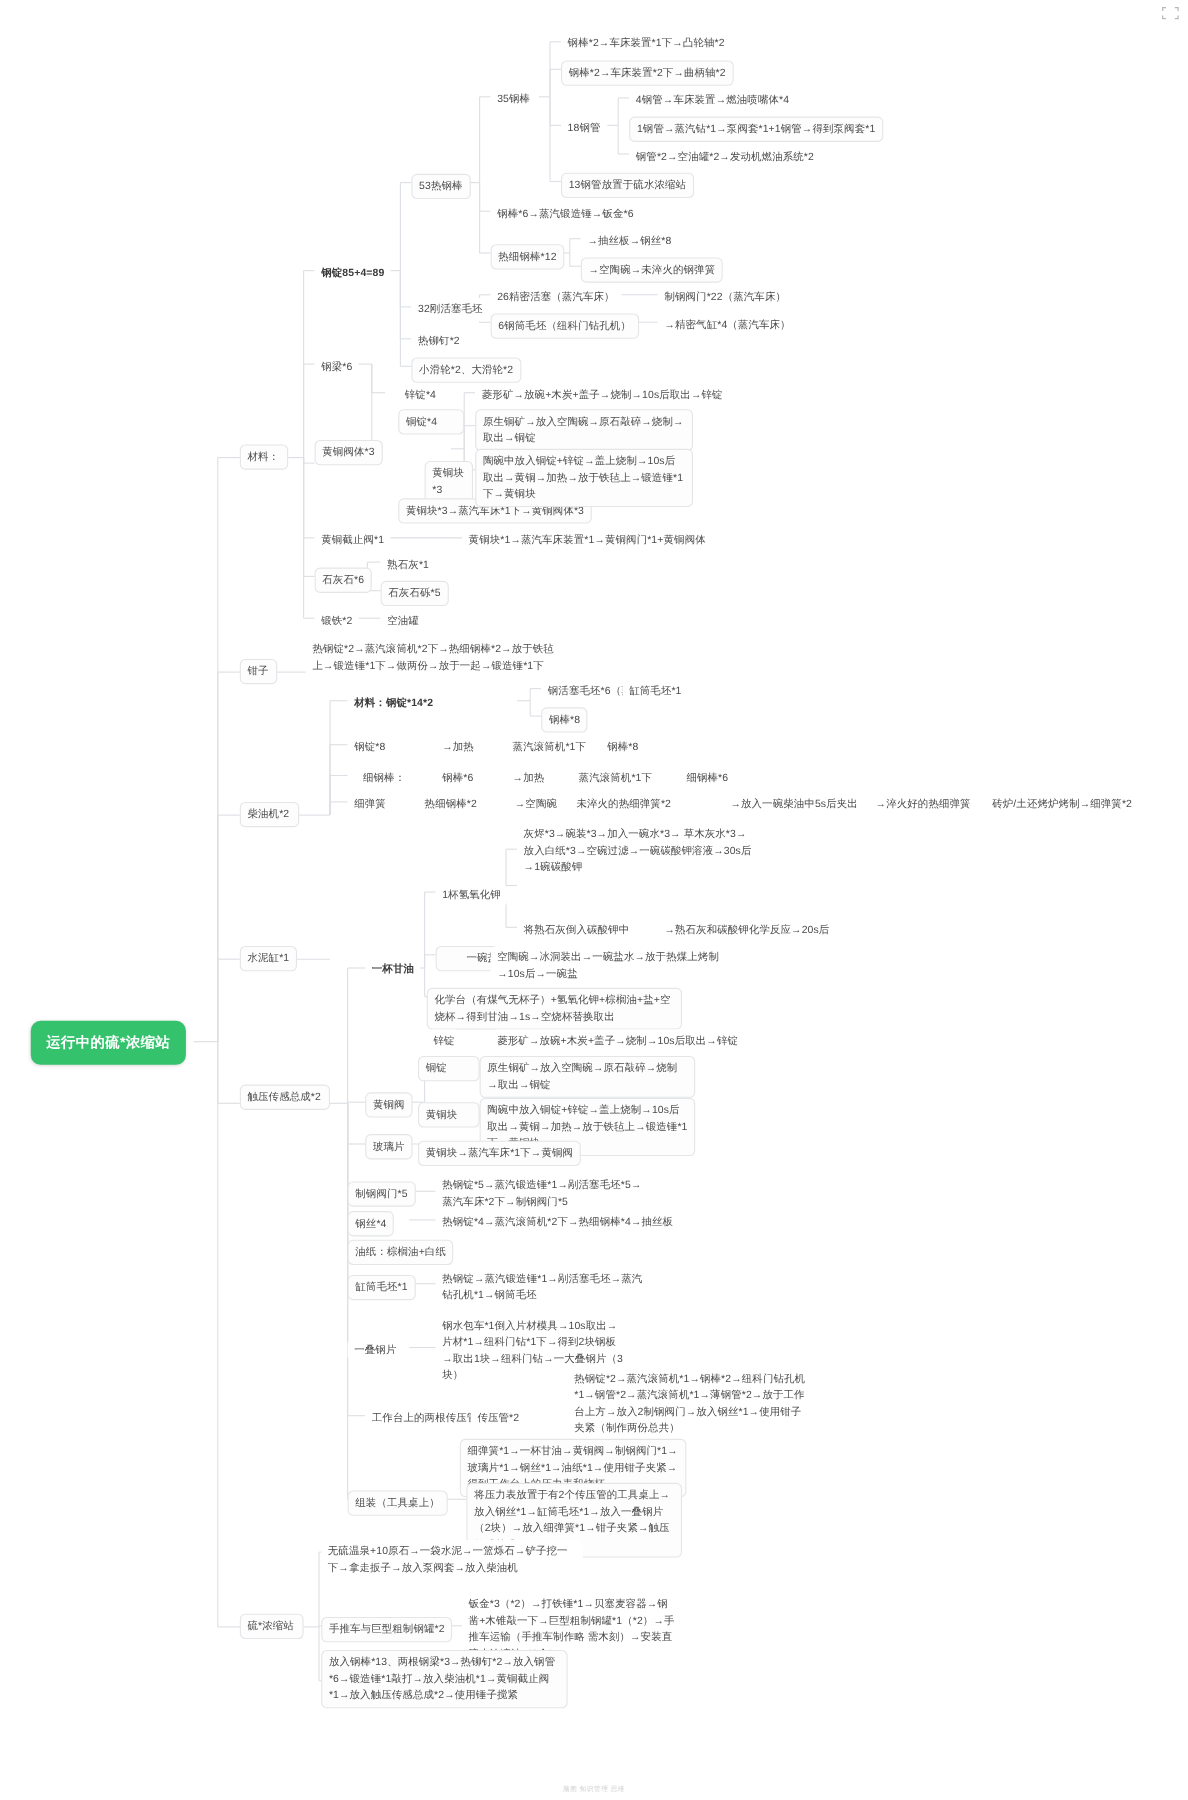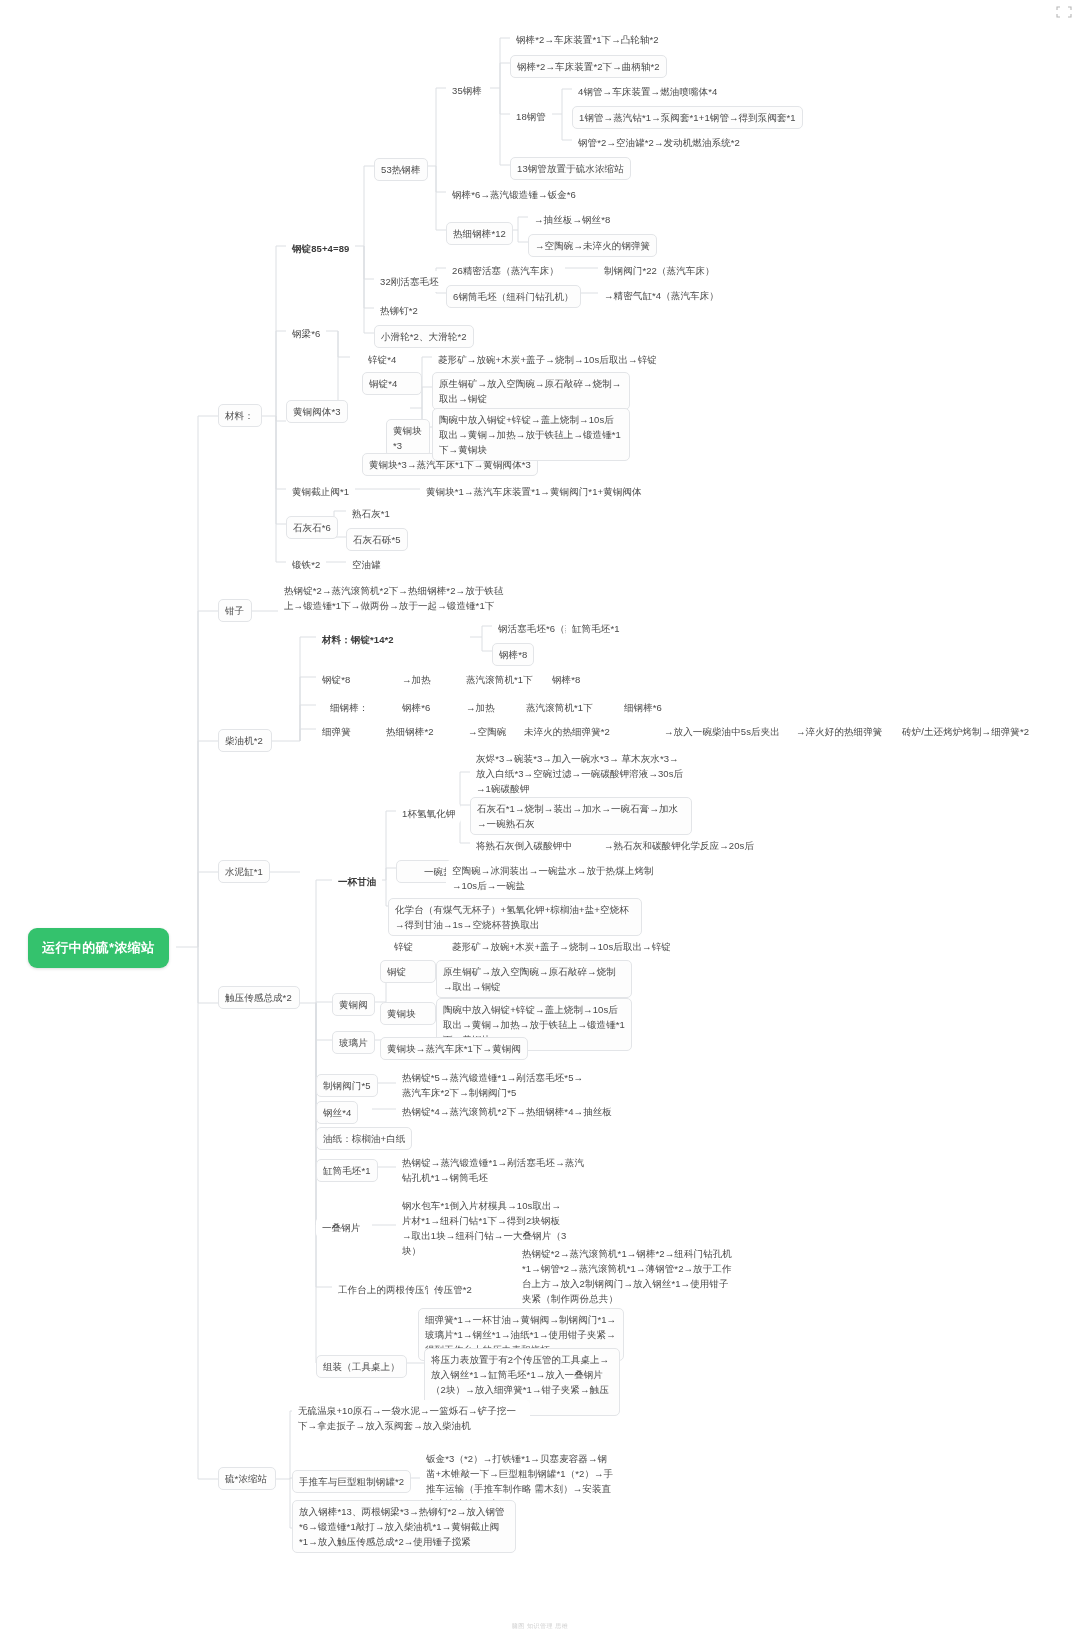--- a/index.html
+++ b/index.html
@@ -359,24 +359,23 @@
   <div class="node boxed" style="left:316px; top:1074px;">制钢阀门*5</div>
   <div class="node boxed" style="left:316px; top:1101px;">钢丝*4</div>
   <div class="node boxed" style="left:316px; top:1127px;">油纸：棕榈油+白纸</div>
   <div class="node boxed" style="left:316px; top:1159px;">缸筒毛坯*1</div>
   <div class="node" style="left:316px; top:1217px;">一叠钢片</div>
   <div class="node" style="left:332px; top:1279px;">工作台上的两根传压管</div>
   <div class="node boxed" style="left:316px; top:1355px;">组装（工具桌上）</div>
 
   <div class="node" style="left:396px; top:803px;">1杯氢氧化钾</div>
   <div class="node boxed" style="left:396px; top:860px;padding-left:27px;">一碗盐</div>
-  <div class="node boxed" style="left:388px; top:898px; width:254px;">化学台（有煤气无杯子）+氢氧化钾+棕榈油+盐+空烧杯→得到甘油→1s→空烧杯替换取出</div>
+  <div class="node boxed" style="left:388px; top:898px; width:232px;">化学台（有煤气无杯子）+氢氧化钾+棕榈油+盐+空烧杯→得到甘油→1s→空烧杯替换取出</div>
 
   <div class="node" style="left:470px; top:748px; width:220px;">灰烬*3→碗装*3→加入一碗水*3→ 草木灰水*3→放入白纸*3→空碗过滤→一碗碳酸钾溶液→30s后→1碗碳酸钾</div>
-  <div class="node boxed" style="left:470px; top:797px; width:222px;">石灰石*1→烧制→装出→加水→一碗石膏→加水→一碗熟石灰</div>
   <div class="node" style="left:470px; top:835px;">将熟石灰倒入碳酸钾中</div>
   <div class="node" style="left:598px; top:835px;">→熟石灰和碳酸钾化学反应→20s后</div>
 
   <div class="node" style="left:446px; top:860px; width:218px;">空陶碗→冰洞装出→一碗盐水→放于热煤上烤制→10s后→一碗盐</div>
 
   <div class="node" style="left:388px; top:936px;">锌锭</div>
   <div class="node" style="left:446px; top:936px;">菱形矿→放碗+木炭+盖子→烧制→10s后取出→锌锭</div>
   <div class="node boxed" style="left:380px; top:960px; width:56px;">铜锭</div>
   <div class="node boxed" style="left:436px; top:960px; width:196px;">原生铜矿→放入空陶碗→原石敲碎→烧制→取出→铜锭</div>
   <div class="node boxed" style="left:380px; top:1002px; width:56px;">黄铜块</div>

